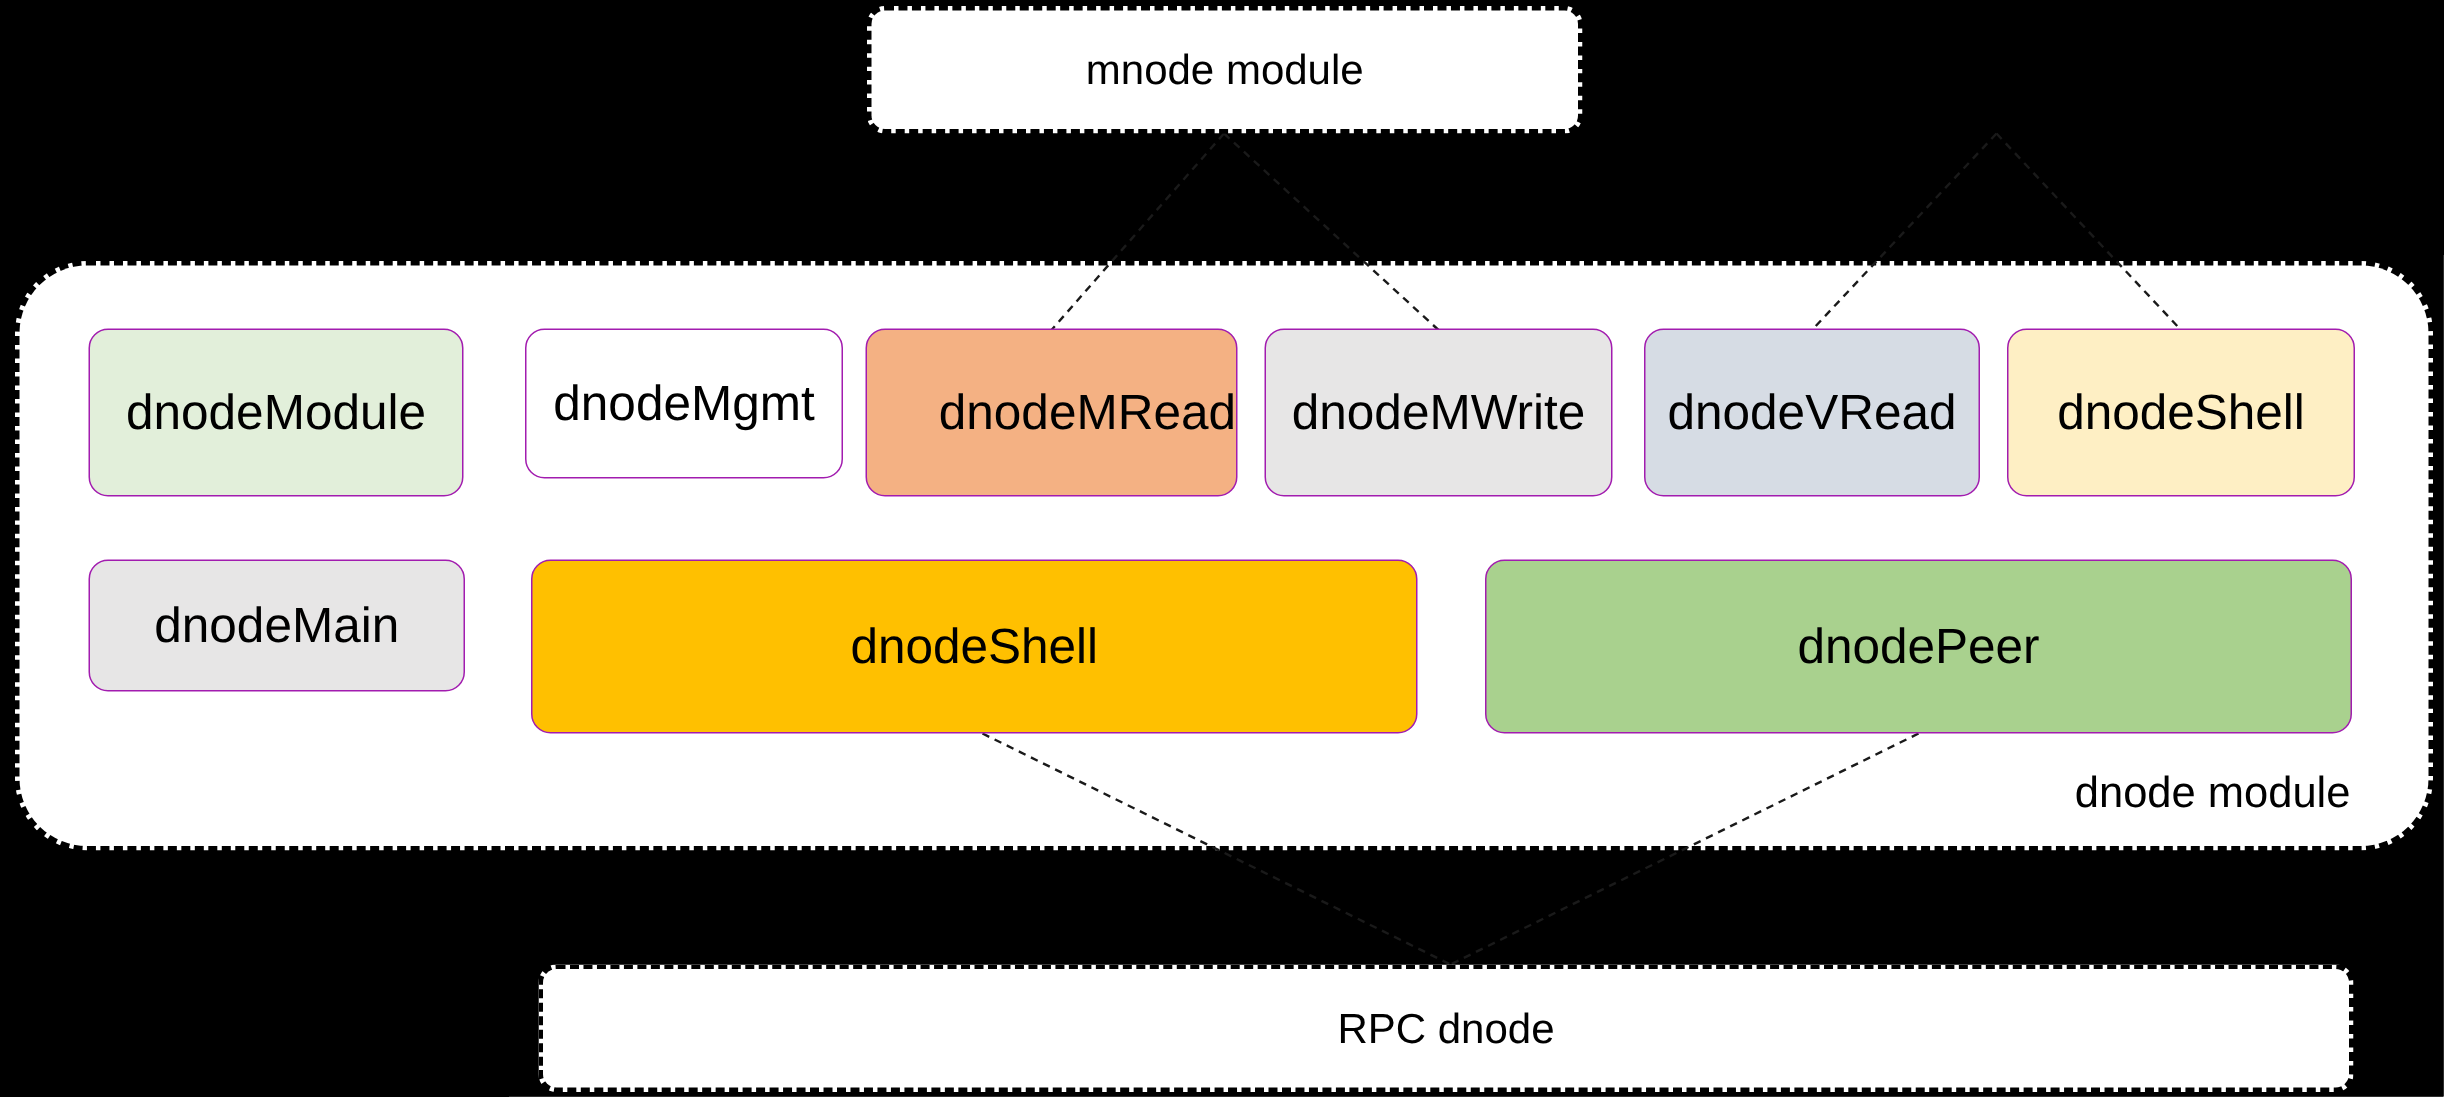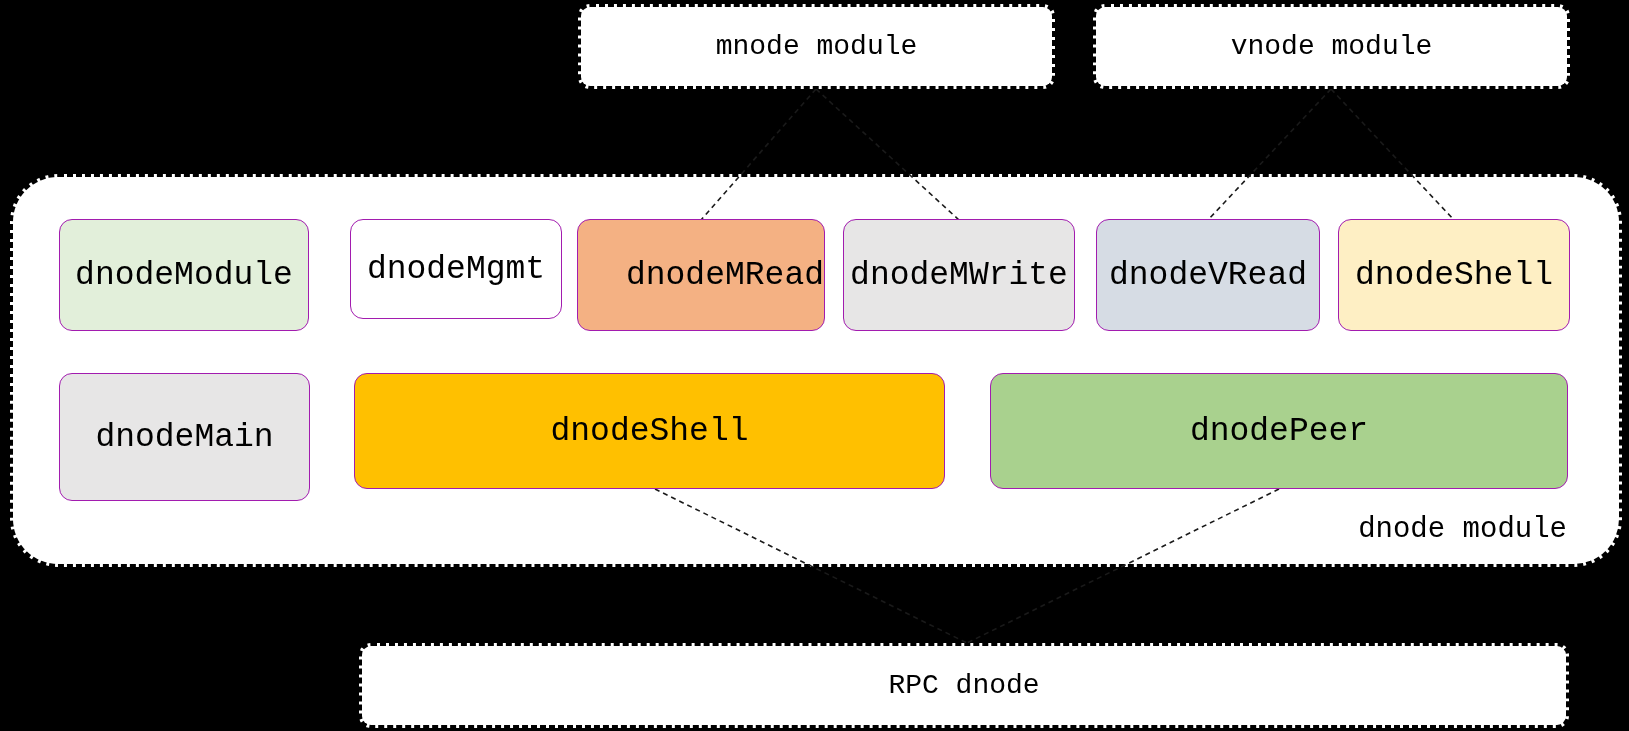--- a/index.html
+++ b/index.html
@@ -6,21 +6,21 @@
     margin: 0;
     padding: 0;
     background: #000;
   }
   #canvas {
     position: relative;
     width: 1629px;
     height: 731px;
     background: #000;
     overflow: hidden;
-    font-family: Liberation Mono, monospace;
+    font-family: Liberation Sans, sans-serif;
     color: #000;
   }
   .module-box {
     position: absolute;
     box-sizing: border-box;
     background: #fff;
     border: 3px dashed #000;
     border-radius: 12px;
     display: flex;
     align-items: center;
@@ -74,23 +74,20 @@
 </style>
 </head>
 <body>
 
 <div id="canvas">
 
   <div class="module-box" id="mnode-box">
     <span>mnode module</span>
   </div>
 
-  <div class="module-box" id="vnode-box">
-    <span>vnode module</span>
-  </div>
 
   <div class="dnode-container">
     <span class="dnode-label">dnode module</span>
   </div>
 
   <svg id="connector-svg" width="1629" height="731">
       <line x1="816" y1="89" x2="701" y2="220" stroke="#1a1a1a" stroke-width="1.6" stroke-dasharray="5,4"></line>
       <line x1="816" y1="89" x2="959" y2="220" stroke="#1a1a1a" stroke-width="1.6" stroke-dasharray="5,4"></line>
       <line x1="1331" y1="89" x2="1208" y2="220" stroke="#1a1a1a" stroke-width="1.6" stroke-dasharray="5,4"></line>
       <line x1="1331" y1="89" x2="1454" y2="220" stroke="#1a1a1a" stroke-width="1.6" stroke-dasharray="5,4"></line>
@@ -113,21 +110,21 @@
     </div>
     <div class="comp-box" style="left: 843px; top: 219px; width: 232px; height: 112px; background: rgb(231, 230, 230);">
       <span>dnodeMWrite</span>
     </div>
     <div class="comp-box" style="left: 1096px; top: 219px; width: 224px; height: 112px; background: rgb(214, 220, 228);">
       <span>dnodeVRead</span>
     </div>
     <div class="comp-box" style="left: 1338px; top: 219px; width: 232px; height: 112px; background: rgb(254, 239, 196);">
       <span>dnodeShell</span>
     </div>
-    <div class="comp-box" style="left: 59px; top: 373px; width: 251px; height: 128px; background: rgb(231, 230, 230);">
+    <div class="comp-box" style="left: 59px; top: 373px; width: 251px; height: 88px; background: rgb(231, 230, 230);">
       <span>dnodeMain</span>
     </div>
     <div class="comp-box" style="left: 354px; top: 373px; width: 591px; height: 116px; background: rgb(255, 192, 0);">
       <span>dnodeShell</span>
     </div>
     <div class="comp-box" style="left: 990px; top: 373px; width: 578px; height: 116px; background: rgb(169, 209, 142);">
       <span>dnodePeer</span>
     </div>
   </div>
 

